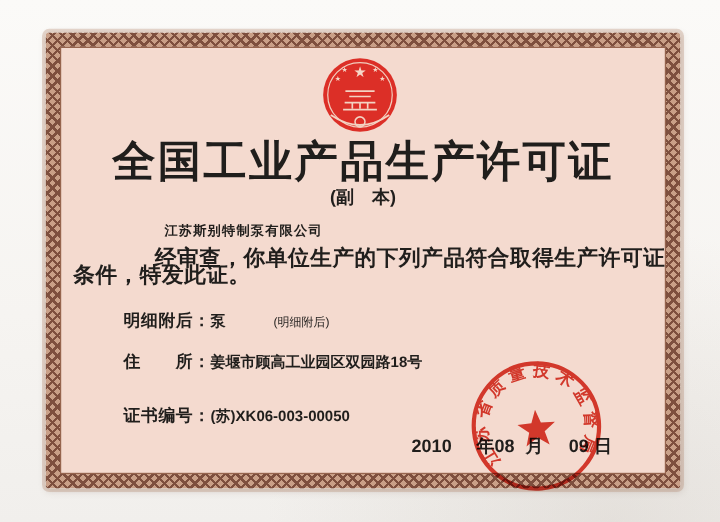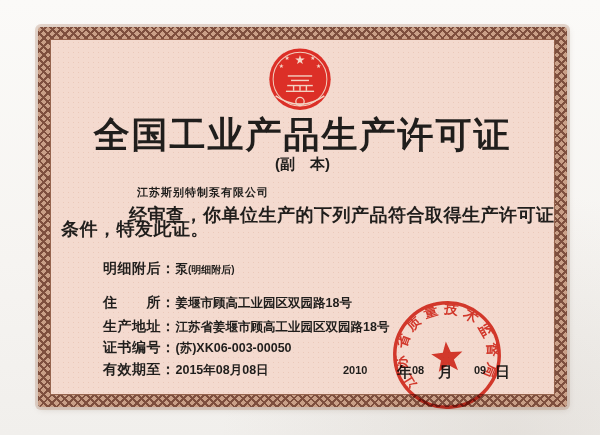--- a/index.html
+++ b/index.html
@@ -44,28 +44,28 @@
   }
   .company{
     position:absolute;left:89px;top:185px;
     font-size:11px;font-weight:600;color:var(--ink,#201e1c);letter-spacing:1px;margin-left:48px;
   }
   .stmt1{position:absolute;left:129px;top:203px;font-size:18px;font-weight:bold;color:var(--ink,#201e1c);letter-spacing:.5px;}
   .stmt2{position:absolute;left:61px;top:217px;font-size:18px;font-weight:bold;color:var(--ink,#201e1c);letter-spacing:.5px;}
   .field{position:absolute;left:103px;color:var(--ink,#201e1c);white-space:nowrap;}
   .field .lbl{font-size:14px;font-weight:bold;letter-spacing:.5px;}
   .field .val{font-size:12.5px;font-weight:bold;}
-  .field .note{font-size:10px;font-weight:bold;}
+  .field .note{font-size:10px;font-weight:normal;margin-left:40px;}
   .f-product{top:259px;}
   .f-address{top:293px;text-align:right;}
   .f-prodaddr{top:317px;}
   .f-certno{top:338px;}
   .f-expiry{top:360px;}
   .date-row span{position:absolute;font-weight:bold;color:var(--ink,#201e1c);}
-  .d-num{font-size:11px;top:364px;}
+  .d-num{font-size:15px;top:364px;}
   .d-unit{font-size:15px;top:363px;}
   .d-year{left:343px;} .d-yearu{left:397px;}
   .d-month{left:412px;} .d-monthu{left:438px;}
   .d-day{left:474px;} .d-dayu{left:495px;}
   .footnote{
     position:absolute;left:96px;top:380px;
     font-size:8.5px;font-weight:bold;color:#4a2c21;letter-spacing:.3px;
   }
   .seal{position:absolute;left:389px;top:297px;width:116px;height:116px;
     opacity:.92;mix-blend-mode:multiply;transform:rotate(-5deg);z-index:5;}
@@ -104,28 +104,22 @@
   <div class="company">江苏斯别特制泵有限公司</div>
   <div class="stmt1">经审查，你单位生产的下列产品符合取得生产许可证</div>
   <div class="stmt2">条件，特发此证。</div>
 
   <div class="field f-product">
     <span class="lbl">明细附后：</span><span class="val">泵</span><span class="note">(明细附后)</span>
   </div>
   <div class="field f-address">
     <span class="lbl">住　　所：</span><span class="val">姜堰市顾高工业园区双园路18号</span>
   </div>
-  <div class="field f-prodaddr">
-    <span class="lbl">生产地址：</span><span class="val">江苏省姜堰市顾高工业园区双园路18号</span>
-  </div>
   <div class="field f-certno">
     <span class="lbl">证书编号：</span><span class="val">(苏)XK06-003-00050</span>
-  </div>
-  <div class="field f-expiry">
-    <span class="lbl">有效期至：</span><span class="val">2015年08月08日</span>
   </div>
 
   <div class="date-row">
     <span class="d-num d-year">2010</span>
     <span class="d-unit d-yearu">年</span>
     <span class="d-num d-month">08</span>
     <span class="d-unit d-monthu">月</span>
     <span class="d-num d-day">09</span>
     <span class="d-unit d-dayu">日</span>
   </div>

